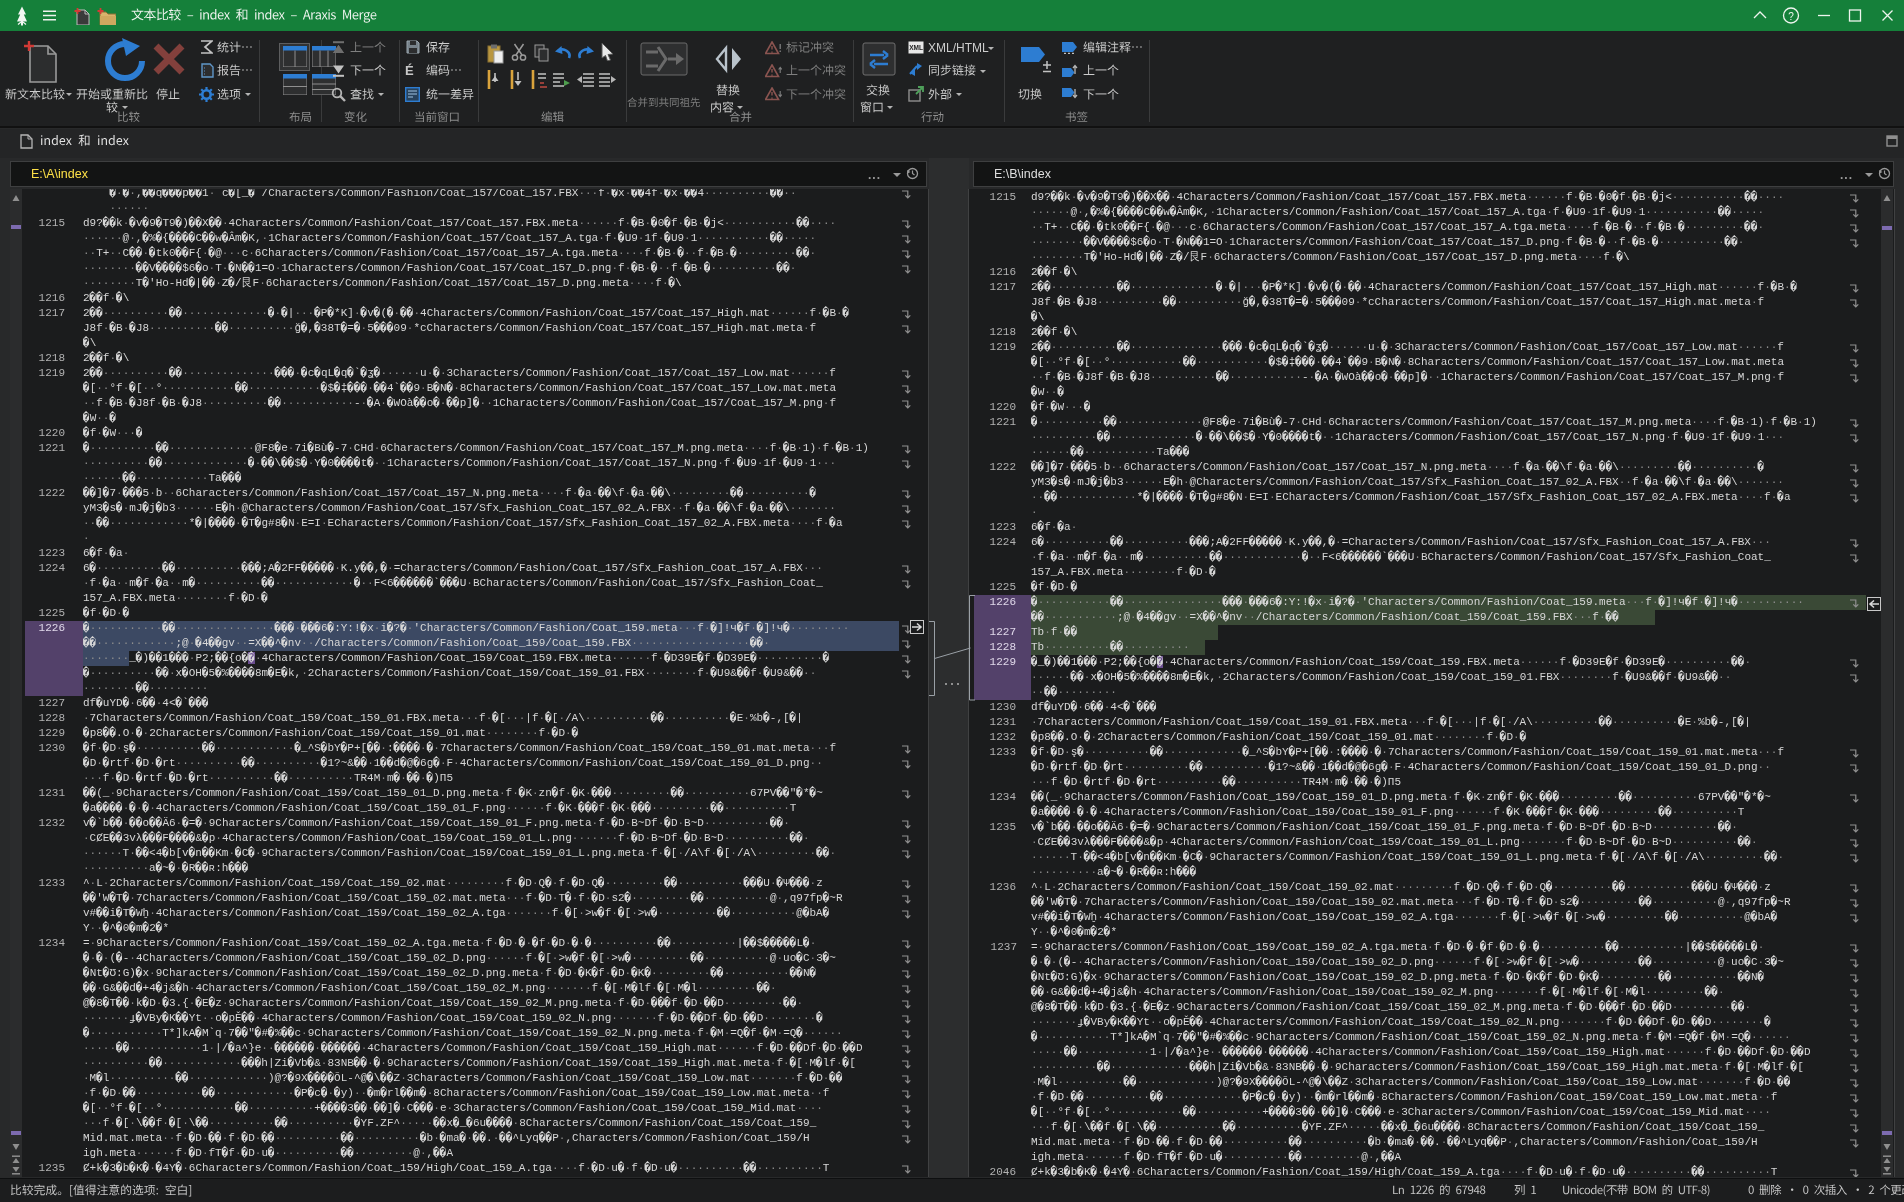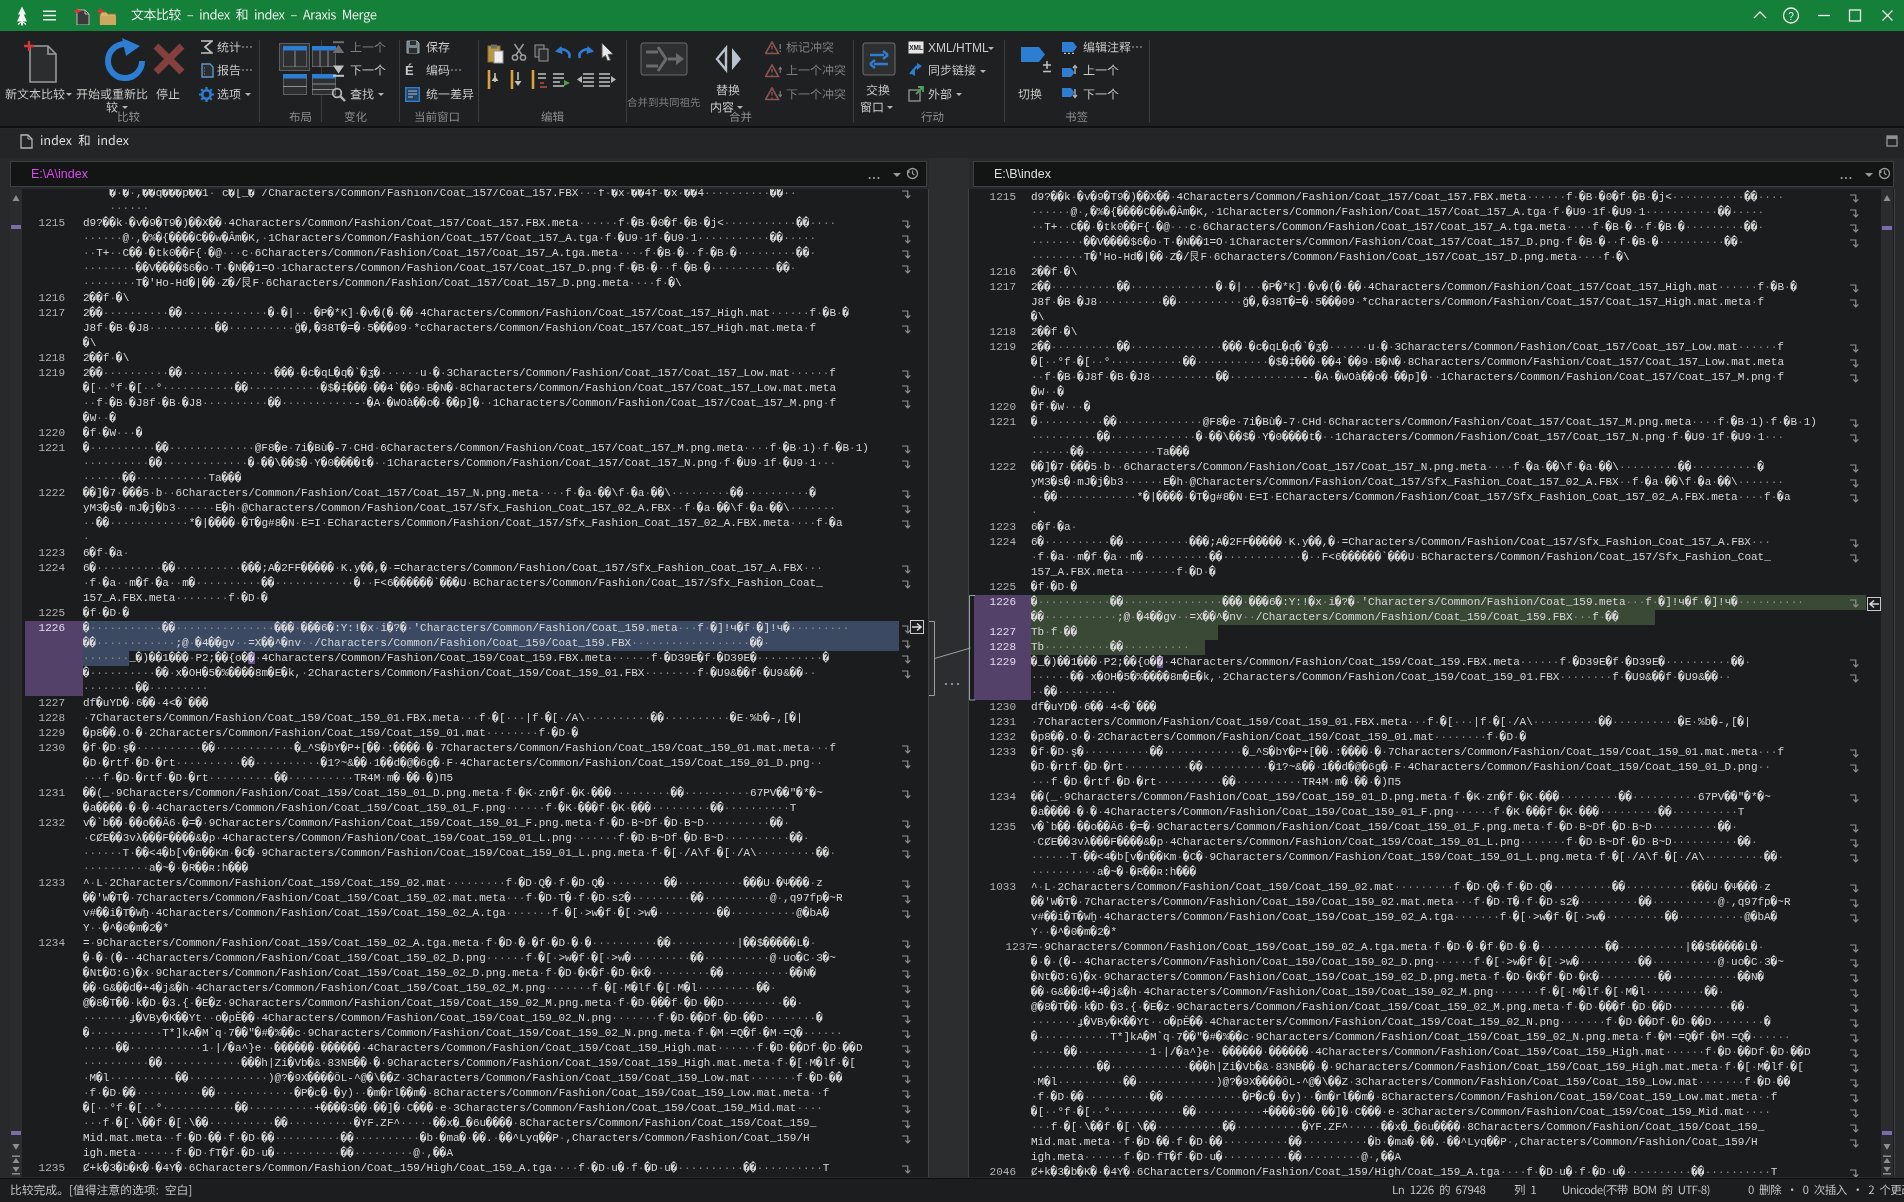--- a/index.html
+++ b/index.html
@@ -464,21 +464,21 @@
     <path transform="translate(75.8,11.0) scale(0.012500,-0.012500)" d="M312 -13C385 -13 443 11 490 42L458 103C417 76 375 60 322 60C219 60 148 134 142 250H508C510 264 512 282 512 302C512 457 434 557 295 557C171 557 52 448 52 271C52 92 167 -13 312 -13ZM141 315C152 423 220 484 297 484C382 484 432 425 432 315Z"></path>
     <path transform="translate(82.7,11.0) scale(0.012500,-0.012500)" d="M15 0H111L184 127C203 160 220 193 239 224H244C265 193 285 160 303 127L383 0H483L304 274L469 543H374L307 424C290 393 275 364 259 333H254C236 364 217 393 201 424L128 543H29L194 283Z"></path>
   </svg>
 <svg class="a" style="left:1886px;top:135px" width="12" height="12" viewBox="0 0 12 12">
     <rect x="1" y="1" width="10" height="10" fill="none" stroke="#8f8f8f" stroke-width="1.4"></rect>
     <rect x="1" y="1" width="10" height="3" fill="#8f8f8f"></rect>
   </svg>
 <div class="a" style="left:0;top:158px;width:1904px;height:1020px;background:#28292a"></div>
 <div class="a" style="left:929px;top:158px;width:40px;height:1020px;background:#2c2d2e"></div>
 <div class="a" style="left:10px;top:161px;width:917px;height:26px;background:#131414;border:1px solid #3e3f40"></div>
-<div class="a" style="left:31px;top:167px;font:12.5px 'Liberation Sans';color:#d946ef">E:\A\index</div>
+<div class="a" style="left:31px;top:167px;font:12.5px 'Liberation Sans';color:#fde047">E:\A\index</div>
 <div class="a" style="left:973px;top:161px;width:921px;height:26px;background:#131414;border:1px solid #3e3f40"></div>
 <div class="a" style="left:994px;top:167px;font:12.5px 'Liberation Sans';color:#dedede">E:\B\index</div>
 <div class="a" style="left:868px;top:168px;color:#9a9a9a;font:bold 12px 'Liberation Sans';letter-spacing:1px">...</div>
 <div class="a" style="left:893px;top:173px;width:0;height:0;border:4px solid transparent;border-top-color:#9a9a9a"></div>
 <svg class="a" style="left:906px;top:167px" width="13" height="13" viewBox="0 0 13 13">
     <circle cx="6.5" cy="6.5" r="5" fill="none" stroke="#9a9a9a" stroke-width="1.3"></circle>
     <path d="M6.5 3.5v3l2 1.5" fill="none" stroke="#9a9a9a" stroke-width="1.2"></path>
     <path d="M1 3 L1.5 6.5 L4.5 5" fill="#9a9a9a"></path>
   </svg>
 <div class="a" style="left:1840px;top:168px;color:#9a9a9a;font:bold 12px 'Liberation Sans';letter-spacing:1px">...</div>
@@ -705,22 +705,22 @@
 <div class="ln" style="left:7px;top:406.0px;color:#e0d8ea">1226</div>
 <div class="ln" style="left:7px;top:436.0px;color:#e0d8ea">1227</div>
 <div class="ln" style="left:7px;top:451.0px;color:#e0d8ea">1228</div>
 <div class="ln" style="left:7px;top:466.0px;color:#e0d8ea">1229</div>
 <div class="ln" style="left:7px;top:511.0px;color:#b2b2b2">1230</div>
 <div class="ln" style="left:7px;top:526.0px;color:#b2b2b2">1231</div>
 <div class="ln" style="left:7px;top:541.0px;color:#b2b2b2">1232</div>
 <div class="ln" style="left:7px;top:556.0px;color:#b2b2b2">1233</div>
 <div class="ln" style="left:7px;top:601.0px;color:#b2b2b2">1234</div>
 <div class="ln" style="left:7px;top:631.0px;color:#b2b2b2">1235</div>
-<div class="ln" style="left:7px;top:691.0px;color:#b2b2b2">1033</div>
-<div class="ln" style="left:23px;top:751.0px;color:#b2b2b2">1237</div>
+<div class="ln" style="left:7px;top:691.0px;color:#b2b2b2">1236</div>
+<div class="ln" style="left:8px;top:751.0px;color:#b2b2b2">1237</div>
 <div class="ln" style="left:7px;top:976.0px;color:#b2b2b2">2046</div>
 <div class="code" style="left:62px;top:1.0px;width:816px;height:990px;overflow:hidden"><div>d9?<b>��</b>k<i>·</i><b>�</b>v<b>�</b>9<b>�</b>T9<b>�</b>)<b>��</b>X<b>��</b><i>·</i>4Characters/Common/Fashion/Coat_157/Coat_157.FBX.meta<i>······</i>f<i>·</i><b>�</b>B<i>·</i><b>�</b>0<b>�</b>f<i>·</i><b>�</b>B<i>·</i><b>�</b>j&lt;<i>···········</i><b>��</b><i>····</i></div><div><i>······</i>@<i>·</i>,<b>�</b>%<b>�</b>{<b>����</b>C<b>��</b>w<b>�</b>Âm<b>�</b>K,<i>·</i>1Characters/Common/Fashion/Coat_157/Coat_157_A.tga<i>·</i>f<i>·</i><b>�</b>U9<i>·</i>1f<i>·</i><b>�</b>U9<i>·</i>1<i>···········</i><b>��</b><i>·····</i></div><div><i>··</i>T+<i>··</i>C<b>��</b><i>·</i><b>�</b>tk0<b>��</b>F{<i>·</i><b>�</b>@<i>···</i>c<i>·</i>6Characters/Common/Fashion/Coat_157/Coat_157_A.tga.meta<i>····</i>f<i>·</i><b>�</b>B<i>·</i><b>�</b><i>··</i>f<i>·</i><b>�</b>B<i>·</i><b>�</b><i>·········</i><b>��</b><i>·</i></div><div><i>········</i><b>��</b>V<b>����</b>$6<b>�</b>o<i>·</i>T<i>·</i><b>�</b>N<b>��</b>1=O<i>·</i>1Characters/Common/Fashion/Coat_157/Coat_157_D.png<i>·</i>f<i>·</i><b>�</b>B<i>·</i><b>�</b><i>··</i>f<i>·</i><b>�</b>B<i>·</i><b>�</b><i>··········</i><b>��</b><i>·</i></div><div><i>········</i>T<b>�</b>'Ho-Hd<b>�</b>|<b>��</b><i>·</i>Z<b>�</b>/艮F<i>·</i>6Characters/Common/Fashion/Coat_157/Coat_157_D.png.meta<i>····</i>f<i>·</i><b>�</b>\</div><div>2<b>��</b>f<i>·</i><b>�</b>\</div><div>2<b>��</b><i>··········</i><b>��</b><i>·············</i><b>�</b><i>·</i><b>�</b>|<i>···</i><b>�</b>P<b>�</b>*K]<i>·</i><b>�</b>v<b>�</b>(<b>�</b><i>·</i><b>��</b><i>·</i>4Characters/Common/Fashion/Coat_157/Coat_157_High.mat<i>······</i>f<i>·</i><b>�</b>B<i>·</i><b>�</b></div><div>J8f<i>·</i><b>�</b>B<i>·</i><b>�</b>J8<i>··········</i><b>��</b><i>··········</i>ğ<b>�</b>,<b>�</b>38T<b>�</b>=<b>�</b><i>·</i>5<b>���</b>09<i>·</i>*cCharacters/Common/Fashion/Coat_157/Coat_157_High.mat.meta<i>·</i>f</div><div><b>�</b>\</div><div>2<b>��</b>f<i>·</i><b>�</b>\</div><div>2<b>��</b><i>··········</i><b>��</b><i>··············</i><b>���</b><i>·</i><b>�</b>c<b>�</b>qL<b>�</b>q<b>�</b>`<b>�</b>ʓ<b>�</b><i>······</i>u<i>·</i><b>�</b><i>·</i>3Characters/Common/Fashion/Coat_157/Coat_157_Low.mat<i>······</i>f</div><div><b>�</b>[<i>··</i>°f<i>·</i><b>�</b>[<i>··</i>°<i>···········</i><b>��</b><i>···········</i><b>�</b>$<b>�</b>‡<b>���</b><i>·</i><b>��</b>4`<b>��</b>9<i>·</i>B<b>�</b>N<b>�</b><i>·</i>8Characters/Common/Fashion/Coat_157/Coat_157_Low.mat.meta</div><div><i>··</i>f<i>·</i><b>�</b>B<i>·</i><b>�</b>J8f<i>·</i><b>�</b>B<i>·</i><b>�</b>J8<i>··········</i><b>��</b><i>···········</i>-<i>·</i><b>�</b>A<i>·</i><b>�</b>WOà<b>��</b>o<b>�</b><i>·</i><b>��</b>p]<b>�</b><i>··</i>1Characters/Common/Fashion/Coat_157/Coat_157_M.png<i>·</i>f</div><div><b>�</b>W<i>··</i><b>�</b></div><div><b>�</b>f<i>·</i><b>�</b>W<i>···</i><b>�</b></div><div><b>�</b><i>··········</i><b>��</b><i>·············</i>@F8<b>�</b>e<i>·</i>7i<b>�</b>Bù<b>�</b>-7<i>·</i>CHd<i>·</i>6Characters/Common/Fashion/Coat_157/Coat_157_M.png.meta<i>····</i>f<i>·</i><b>�</b>B<i>·</i>1)<i>·</i>f<i>·</i><b>�</b>B<i>·</i>1)</div><div><i>··········</i><b>��</b><i>·············</i><b>�</b><i>·</i><b>��</b>\<b>��</b>$<b>�</b><i>·</i>Y<b>�</b>0<b>����</b>t<b>�</b><i>··</i>1Characters/Common/Fashion/Coat_157/Coat_157_N.png<i>·</i>f<i>·</i><b>�</b>U9<i>·</i>1f<i>·</i><b>�</b>U9<i>·</i>1<i>···</i></div><div><i>······</i><b>��</b><i>···········</i>Ta<b>���</b></div><div><b>��</b>]<b>�</b>7<i>·</i><b>���</b>5<i>·</i>b<i>··</i>6Characters/Common/Fashion/Coat_157/Coat_157_N.png.meta<i>····</i>f<i>·</i><b>�</b>a<i>·</i><b>��</b>\f<i>·</i><b>�</b>a<i>·</i><b>��</b>\<i>·········</i><b>��</b><i>··········</i><b>�</b></div><div>yM3<b>�</b>s<b>�</b><i>·</i>mJ<b>�</b>j<b>�</b>b3<i>······</i>E<b>�</b>h<i>·</i>@Characters/Common/Fashion/Coat_157/Sfx_Fashion_Coat_157_02_A.FBX<i>··</i>f<i>·</i><b>�</b>a<i>·</i><b>��</b>\f<i>·</i><b>�</b>a<i>·</i><b>��</b>\<i>·······</i></div><div><i>··</i><b>��</b><i>············</i>*<b>�</b>|<b>����</b><i>·</i><b>�</b>T<b>�</b>g#8<b>�</b>N<i>·</i>E=I<i>·</i>ECharacters/Common/Fashion/Coat_157/Sfx_Fashion_Coat_157_02_A.FBX.meta<i>····</i>f<i>·</i><b>�</b>a</div><div><i>·</i></div><div>6<b>�</b>f<i>·</i><b>�</b>a<i>·</i></div><div>6<b>�</b><i>··········</i><b>��</b><i>··········</i><b>���</b>;A<b>�</b>2FF<b>�����</b><i>·</i>K.y<b>��</b>,<b>�</b><i>·</i>=Characters/Common/Fashion/Coat_157/Sfx_Fashion_Coat_157_A.FBX<i>···</i></div><div><i>·</i>f<i>·</i><b>�</b>a<i>··</i>m<b>�</b>f<i>·</i><b>�</b>a<i>··</i>m<b>�</b><i>··········</i><b>��</b><i>············</i><b>�</b><i>··</i>F&lt;6<b>������</b>`<b>���</b>U<i>·</i>BCharacters/Common/Fashion/Coat_157/Sfx_Fashion_Coat_</div><div>157_A.FBX.meta<i>········</i>f<i>·</i><b>�</b>D<i>·</i><b>�</b></div><div><b>�</b>f<i>·</i><b>�</b>D<i>·</i><b>�</b></div><div><b>�</b><i>···········</i><b>��</b><i>···············</i><b>���</b><i>·</i><b>���</b>6<b>�</b>:Y:!<b>�</b>x<i>·</i>i<b>�</b>?<b>�</b><i>·</i>'Characters/Common/Fashion/Coat_159.meta<i>···</i>f<i>·</i><b>�</b>]!ч<b>�</b>f<i>·</i><b>�</b>]!ч<b>�</b><i>··········</i></div><div><b>��</b><i>···········</i>;@<i>·</i><b>�</b>4<b>��</b>gv<i>··</i>=X<b>��</b>^<b>�</b>nv<i>··</i>/Characters/Common/Fashion/Coat_159/Coat_159.FBX<i>···</i>f<i>·</i><b>��</b></div><div>Tb<i>·</i>f<i>·</i><b>��</b></div><div>Tb<i>··········</i><b>��</b><i>··········</i></div><div><b>�</b>_<b>�</b>)<b>��</b>1<b>���</b><i>·</i>P2;<b>��</b>{o<b>�</b><s><b>�</b></s><i>·</i>4Characters/Common/Fashion/Coat_159/Coat_159.FBX.meta<i>······</i>f<i>·</i><b>�</b>D39E<b>�</b>f<i>·</i><b>�</b>D39E<b>�</b><i>··········</i><b>��</b><i>·</i></div><div><i>······</i><b>��</b><i>·</i>x<b>�</b>OH<b>�</b>5<b>�</b>%<b>����</b>8m<b>�</b>E<b>�</b>k,<i>·</i>2Characters/Common/Fashion/Coat_159/Coat_159_01.FBX<i>········</i>f<i>·</i><b>�</b>U9&amp;<b>��</b>f<i>·</i><b>�</b>U9&amp;<b>��</b><i>··</i></div><div><i>··</i><b>��</b><i>·········</i></div><div>df<b>�</b>uYD<b>�</b><i>·</i>6<b>��</b><i>·</i>4&lt;<b>�</b>`<b>���</b></div><div><i>·</i>7Characters/Common/Fashion/Coat_159/Coat_159_01.FBX.meta<i>···</i>f<i>·</i><b>�</b>[<i>···</i>|f<i>·</i><b>�</b>[<i>·</i>/A\<i>··········</i><b>��</b><i>··········</i><b>�</b>E<i>·</i>%b<b>�</b>-,[<b>�</b>|</div><div><b>�</b>p8<b>��</b>.O<i>·</i><b>�</b><i>·</i>2Characters/Common/Fashion/Coat_159/Coat_159_01.mat<i>········</i>f<i>·</i><b>�</b>D<i>·</i><b>�</b></div><div><b>�</b>f<i>·</i><b>�</b>D<i>·</i>ş<b>�</b><i>··········</i><b>��</b><i>············</i><b>�</b>_^S<b>�</b>bY<b>�</b>P+[<b>��</b><i>·</i>:<b>����</b><i>·</i><b>�</b><i>·</i>7Characters/Common/Fashion/Coat_159/Coat_159_01.mat.meta<i>···</i>f</div><div><b>�</b>D<i>·</i><b>�</b>rtf<i>·</i><b>�</b>D<i>·</i><b>�</b>rt<i>··········</i><b>��</b><i>··········</i><b>�</b>1?~&amp;<b>��</b><i>·</i>1<b>��</b>d<b>�</b>@<b>�</b>6g<b>�</b><i>·</i>F<i>·</i>4Characters/Common/Fashion/Coat_159/Coat_159_01_D.png<i>··</i></div><div><i>···</i>f<i>·</i><b>�</b>D<i>·</i><b>�</b>rtf<i>·</i><b>�</b>D<i>·</i><b>�</b>rt<i>··········</i><b>��</b><i>··········</i>TR4M<i>·</i>m<b>�</b><i>·</i><b>��</b><i>·</i><b>�</b>)Π5</div><div><b>��</b>(_<i>·</i>9Characters/Common/Fashion/Coat_159/Coat_159_01_D.png.meta<i>·</i>f<i>·</i><b>�</b>K<i>·</i>zn<b>�</b>f<i>·</i><b>�</b>K<i>·</i><b>���</b><i>·········</i><b>��</b><i>··········</i>67PV<b>��</b>"<b>�</b>*<b>�</b>~</div><div><b>�</b>a<b>����</b><i>·</i><b>�</b><i>·</i><b>�</b><i>·</i>4Characters/Common/Fashion/Coat_159/Coat_159_01_F.png<i>······</i>f<i>·</i><b>�</b>K<i>·</i><b>���</b>f<i>·</i><b>�</b>K<i>·</i><b>���</b><i>·········</i><b>��</b><i>··········</i>T</div><div>v<b>�</b>`b<b>��</b><i>·</i><b>��</b>o<b>��</b>Ä6<i>·</i><b>�</b>=<b>�</b><i>·</i>9Characters/Common/Fashion/Coat_159/Coat_159_01_F.png.meta<i>·</i>f<i>·</i><b>�</b>D<i>·</i>B~Df<i>·</i><b>�</b>D<i>·</i>B~D<i>··········</i><b>��</b><i>·</i></div><div><i>·</i>CȻE<b>��</b>3vλ<b>���</b>F<b>����</b>&amp;<b>�</b>p<i>·</i>4Characters/Common/Fashion/Coat_159/Coat_159_01_L.png<i>·······</i>f<i>·</i><b>�</b>D<i>·</i>B~Df<i>·</i><b>�</b>D<i>·</i>B~D<i>··········</i><b>��</b><i>·</i></div><div><i>······</i>T<i>·</i><b>��</b>&lt;4<b>�</b>b[v<b>�</b>ո<b>��</b>Km<i>·</i><b>�</b>C<b>�</b><i>·</i>9Characters/Common/Fashion/Coat_159/Coat_159_01_L.png.meta<i>·</i>f<i>·</i><b>�</b>[<i>·</i>/A\f<i>·</i><b>�</b>[<i>·</i>/A\<i>·········</i><b>��</b><i>·</i></div><div><i>··········</i>a<b>�</b>~<b>�</b><i>·</i><b>�</b>R<b>��</b>ʀ:h<b>���</b></div><div>^<i>·</i>L<i>·</i>2Characters/Common/Fashion/Coat_159/Coat_159_02.mat<i>·········</i>f<i>·</i><b>�</b>D<i>·</i>Q<b>�</b><i>·</i>f<i>·</i><b>�</b>D<i>·</i>Q<b>�</b><i>·········</i><b>��</b><i>··········</i><b>���</b>U<i>·</i><b>�</b>Ψ<b>���</b><i>·</i>z</div><div><b>��</b>'W<b>�</b>T<b>�</b><i>·</i>7Characters/Common/Fashion/Coat_159/Coat_159_02.mat.meta<i>···</i>f<i>·</i><b>�</b>D<i>·</i>T<b>�</b><i>·</i>f<i>·</i><b>�</b>D<i>·</i>s2<b>�</b><i>·········</i><b>��</b><i>··········</i>@<i>·</i>,q97fp<b>�</b>~R</div><div>v#<b>��</b>i<b>�</b>T<b>�</b>Wḫ<i>·</i>4Characters/Common/Fashion/Coat_159/Coat_159_02_A.tga<i>·······</i>f<i>·</i><b>�</b>[<i>·</i>&gt;w<b>�</b>f<i>·</i><b>�</b>[<i>·</i>&gt;w<b>�</b><i>·········</i><b>��</b><i>··········</i>@<b>�</b>bA<b>�</b></div><div>Y<i>··</i><b>�</b>^<b>�</b>0<b>�</b>m<b>�</b>2<b>�</b>*</div><div>=<i>·</i>9Characters/Common/Fashion/Coat_159/Coat_159_02_A.tga.meta<i>·</i>f<i>·</i><b>�</b>D<i>·</i><b>�</b><i>·</i><b>�</b>f<i>·</i><b>�</b>D<i>·</i><b>�</b><i>·</i><b>�</b><i>··········</i><b>��</b><i>··········</i>|<b>��</b>$<b>�����</b>L<b>�</b><i>·</i></div><div><b>�</b><i>·</i><b>�</b><i>·</i>(<b>�</b>-<i>·</i>4Characters/Common/Fashion/Coat_159/Coat_159_02_D.png<i>······</i>f<i>·</i><b>�</b>[<i>·</i>&gt;w<b>�</b>f<i>·</i><b>�</b>[<i>·</i>&gt;w<b>�</b><i>·········</i><b>��</b><i>··········</i>@<i>·</i>uo<b>�</b>C<i>·</i>3<b>�</b>~</div><div><b>�</b>Nt<b>�</b>Ʊ:G)<b>�</b>x<i>·</i>9Characters/Common/Fashion/Coat_159/Coat_159_02_D.png.meta<i>·</i>f<i>·</i><b>�</b>D<i>·</i><b>�</b>K<b>�</b>f<i>·</i><b>�</b>D<i>·</i><b>�</b>K<b>�</b><i>·········</i><b>��</b><i>··········</i><b>��</b>N<b>�</b></div><div><b>��</b><i>·</i>G&amp;<b>��</b>d<b>�</b>+4<b>�</b>j&amp;<b>�</b>h<i>·</i>4Characters/Common/Fashion/Coat_159/Coat_159_02_M.png<i>·······</i>f<i>·</i><b>�</b>[<i>·</i>M<b>�</b>lf<i>·</i><b>�</b>[<i>·</i>M<b>�</b>l<i>·········</i><b>��</b><i>·</i></div><div>@<b>�</b>8<b>�</b>T<b>��</b><i>·</i>k<b>�</b>D<i>·</i><b>�</b>3.{<i>·</i><b>�</b>E<b>�</b>z<i>·</i>9Characters/Common/Fashion/Coat_159/Coat_159_02_M.png.meta<i>·</i>f<i>·</i><b>�</b>D<i>·</i><b>���</b>f<i>·</i><b>�</b>D<i>·</i><b>��</b>D<i>·········</i><b>��</b><i>·</i></div><div><i>·······</i>ɟ<b>�</b>VBy<b>�</b>K<b>��</b>Yt<i>··</i>o<b>�</b>pĚ<b>��</b><i>·</i>4Characters/Common/Fashion/Coat_159/Coat_159_02_N.png<i>·······</i>f<i>·</i><b>�</b>D<i>·</i><b>��</b>Df<i>·</i><b>�</b>D<i>·</i><b>��</b>D<i>········</i><b>�</b></div><div><b>�</b><i>···········</i>T*]kA<b>�</b>M`q<i>·</i>7<b>��</b>"<b>�</b>#<b>�</b>%<b>��</b>c<i>·</i>9Characters/Common/Fashion/Coat_159/Coat_159_02_N.png.meta<i>·</i>f<i>·</i><b>�</b>M<i>·</i>=Q<b>�</b>f<i>·</i><b>�</b>M<i>·</i>=Q<b>�</b><i>······</i></div><div><i>·····</i><b>��</b><i>···········</i>1<i>·</i>|/<b>�</b>a^}e<i>··</i><b>������</b><i>·</i><b>������</b><i>·</i>4Characters/Common/Fashion/Coat_159/Coat_159_High.mat<i>······</i>f<i>·</i><b>�</b>D<i>·</i><b>��</b>Df<i>·</i><b>�</b>D<i>·</i><b>��</b>D</div><div><i>··········</i><b>��</b><i>············</i><b>���</b>h|Zi<b>�</b>Vb<b>�</b>&amp;<i>·</i>83NB<b>��</b><i>·</i><b>�</b><i>·</i>9Characters/Common/Fashion/Coat_159/Coat_159_High.mat.meta<i>·</i>f<i>·</i><b>�</b>[<i>·</i>M<b>�</b>lf<i>·</i><b>�</b>[</div><div><i>·</i>M<b>�</b>l<i>··········</i><b>��</b><i>············</i>)@?<b>�</b>9X<b>����</b>ÕL-^@<b>�</b>\<b>��</b>Z<i>·</i>3Characters/Common/Fashion/Coat_159/Coat_159_Low.mat<i>·······</i>f<i>·</i><b>�</b>D<i>·</i><b>��</b></div><div><i>·</i>f<i>·</i><b>�</b>D<i>·</i><b>��</b><i>··········</i><b>��</b><i>············</i><b>�</b>P<b>�</b>c<b>�</b><i>·</i><b>�</b>y)<i>··</i><b>�</b>m<b>�</b>rl<b>��</b>m<b>�</b><i>·</i>8Characters/Common/Fashion/Coat_159/Coat_159_Low.mat.meta<i>··</i>f</div><div><b>�</b>[<i>··</i>°f<i>·</i><b>�</b>[<i>··</i>°<i>···········</i><b>��</b><i>··········</i>+<b>����</b>3<b>��</b><i>·</i><b>��</b>]<b>�</b><i>·</i>C<b>���</b><i>·</i>e<i>·</i>3Characters/Common/Fashion/Coat_159/Coat_159_Mid.mat<i>····</i></div><div><i>···</i>f<i>·</i><b>�</b>[<i>·</i>\<b>��</b>f<i>·</i><b>�</b>[<i>·</i>\<b>��</b><i>··········</i><b>��</b><i>··········</i><b>�</b>YF.ZF^<i>·····</i><b>��</b>x<b>�</b>_<b>�</b>6u<b>����</b><i>·</i>8Characters/Common/Fashion/Coat_159/Coat_159_</div><div>Mid.mat.meta<i>··</i>f<i>·</i><b>�</b>D<i>·</i><b>��</b><i>·</i>f<i>·</i><b>�</b>D<i>·</i><b>��</b><i>··········</i><b>��</b><i>··········</i><b>�</b>b<i>·</i><b>�</b>ma<b>�</b><i>·</i><b>��</b>.<i>·</i><b>��</b>^Lyq<b>��</b>P<i>·</i>,Characters/Common/Fashion/Coat_159/H</div><div>igh.meta<i>······</i>f<i>·</i><b>�</b>D<i>·</i>fT<b>�</b>f<i>·</i><b>�</b>D<i>·</i>u<b>�</b><i>··········</i><b>��</b><i>·········</i>@<i>·</i>,<b>��</b>A</div><div>Ȼ+k<b>�</b>3<b>�</b>b<b>�</b>K<b>�</b><i>·</i><b>�</b>4Y<b>�</b><i>·</i>6Characters/Common/Fashion/Coat_159/High/Coat_159_A.tga<i>····</i>f<i>·</i><b>�</b>D<i>·</i>u<b>�</b><i>·</i>f<i>·</i><b>�</b>D<i>·</i>u<b>�</b><i>··········</i><b>��</b><i>··········</i>T</div></div>
 <svg class="a" style="left:880px;top:4.0px" width="11" height="10" viewBox="0 0 11 10">
       <path d="M1 2 H6.8 V8.6 M4.3 6.4 L6.8 9 L9.3 6.4" fill="none" stroke="#909090" stroke-width="1.2"></path>
     </svg>
 <svg class="a" style="left:880px;top:19.0px" width="11" height="10" viewBox="0 0 11 10">
       <path d="M1 2 H6.8 V8.6 M4.3 6.4 L6.8 9 L9.3 6.4" fill="none" stroke="#909090" stroke-width="1.2"></path>
     </svg>
 <svg class="a" style="left:880px;top:34.0px" width="11" height="10" viewBox="0 0 11 10">
       <path d="M1 2 H6.8 V8.6 M4.3 6.4 L6.8 9 L9.3 6.4" fill="none" stroke="#909090" stroke-width="1.2"></path>

